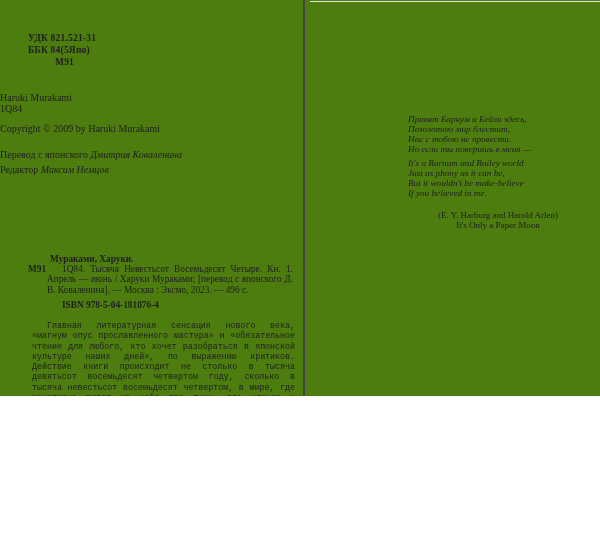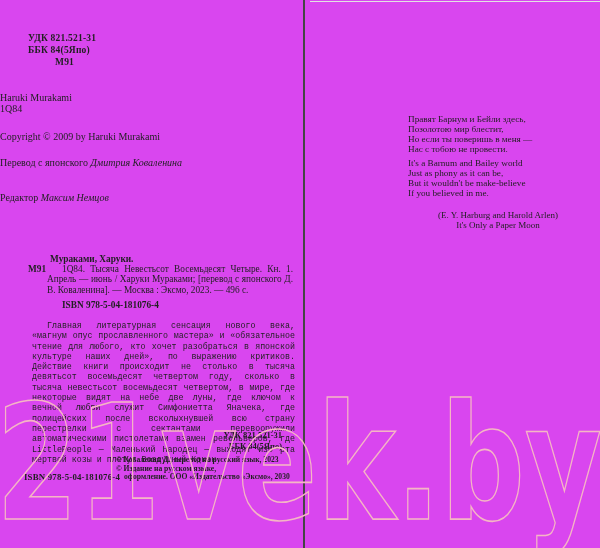--- a/index.html
+++ b/index.html
@@ -1,19 +1,19 @@
 <!DOCTYPE html>
 <html><head>
 <meta charset="utf-8">
 <style>
   html,body{margin:0;padding:0;background:#ffffff;}
   .spread{
     position:relative;
-    width:600px;height:548px;
-    background:#d946ef;
+    width:600px;height:396px;
+    background:#4d7c0f;
     overflow:hidden;
     font-family:"Liberation Serif", serif;
     color:#1f1f1f;
   }
   .page{position:absolute;top:0;bottom:0;}
   .page-left{left:0;width:303px;}
   .page-right{left:305px;width:295px;}
   .divider{
     position:absolute;left:303px;top:0;bottom:0;width:2px;
     background:#454545;
@@ -25,23 +25,23 @@
   
   .imprint-top{
     position:absolute;left:28px;top:32px;
     font-size:9.5px;font-weight:bold;line-height:12px;letter-spacing:.2px;
   }
   .imprint-top .code-line{margin-left:27px;}
   .title-block{
     position:absolute;left:0;top:92px;width:290px;
     text-align:left;font-size:10px;line-height:11px;
   }
-  .title-block .copyright-line{margin-top:17px;}
+  .title-block .copyright-line{margin-top:9px;}
   .title-block .translator-line{margin-top:15px;font-family:Liberation Serif, serif;}
-  .title-block .editor-line{margin-top:24px;}
+  .title-block .editor-line{margin-top:4px;}
   .catalog{
     position:absolute;left:47px;top:254px;width:246px;
     font-size:9.3px;line-height:10.2px;
   }
   .catalog .heading{font-weight:bold;margin-left:3px;}
   .catalog .desc{text-align:justify;text-indent:15px;}
   .catalog .code{
     position:absolute;left:-19px;top:10.2px;font-weight:bold;
   }
   .catalog .isbn{font-weight:bold;margin-top:5px;margin-left:15px;}
@@ -58,21 +58,21 @@
     font-size:8.8px;font-weight:bold;letter-spacing:.2px;
   }
   .copyright-block{
     position:absolute;left:116px;top:456px;
     font-size:7.6px;font-weight:bold;line-height:8.6px;
   }
   .copyright-block .cont{padding-left:8px;}
   
   .epigraph{
     position:absolute;left:103px;top:114px;width:180px;
-    font-size:9.2px;line-height:10px;
+    font-size:9.2px;line-height:10px;font-style:italic;
   }
   .epigraph .stanza-en{margin-top:4px;}
   .attribution{
     position:absolute;left:103px;top:211px;width:180px;
     font-size:9px;line-height:9.5px;text-align:center;font-style:normal;
   }
   
   .watermark{
     position:absolute;left:0;top:0;pointer-events:none;
   }
@@ -120,22 +120,22 @@
       <div class="cont">оформление. ООО «Издательство «Эксмо», 2030</div>
     </div>
 
   </div>
 
   <div class="page page-right">
     <div class="epigraph">
       <div class="stanza-ru">
         <div>Правят Барнум и Бейли здесь,</div>
         <div>Позолотою мир блестит,</div>
+        <div>Нас с тобою не провести.</div>
         <div>Но если ты поверишь в меня —</div>
-        <div>Нас с тобою не провести.</div>
       </div>
       <div class="stanza-en">
         <div>It's a Barnum and Bailey world</div>
         <div>Just as phony as it can be,</div>
         <div>But it wouldn't be make-believe</div>
         <div>If you believed in me.</div>
       </div>
     </div>
     <div class="attribution">
       <div>(E. Y. Harburg and Harold Arlen)</div>

